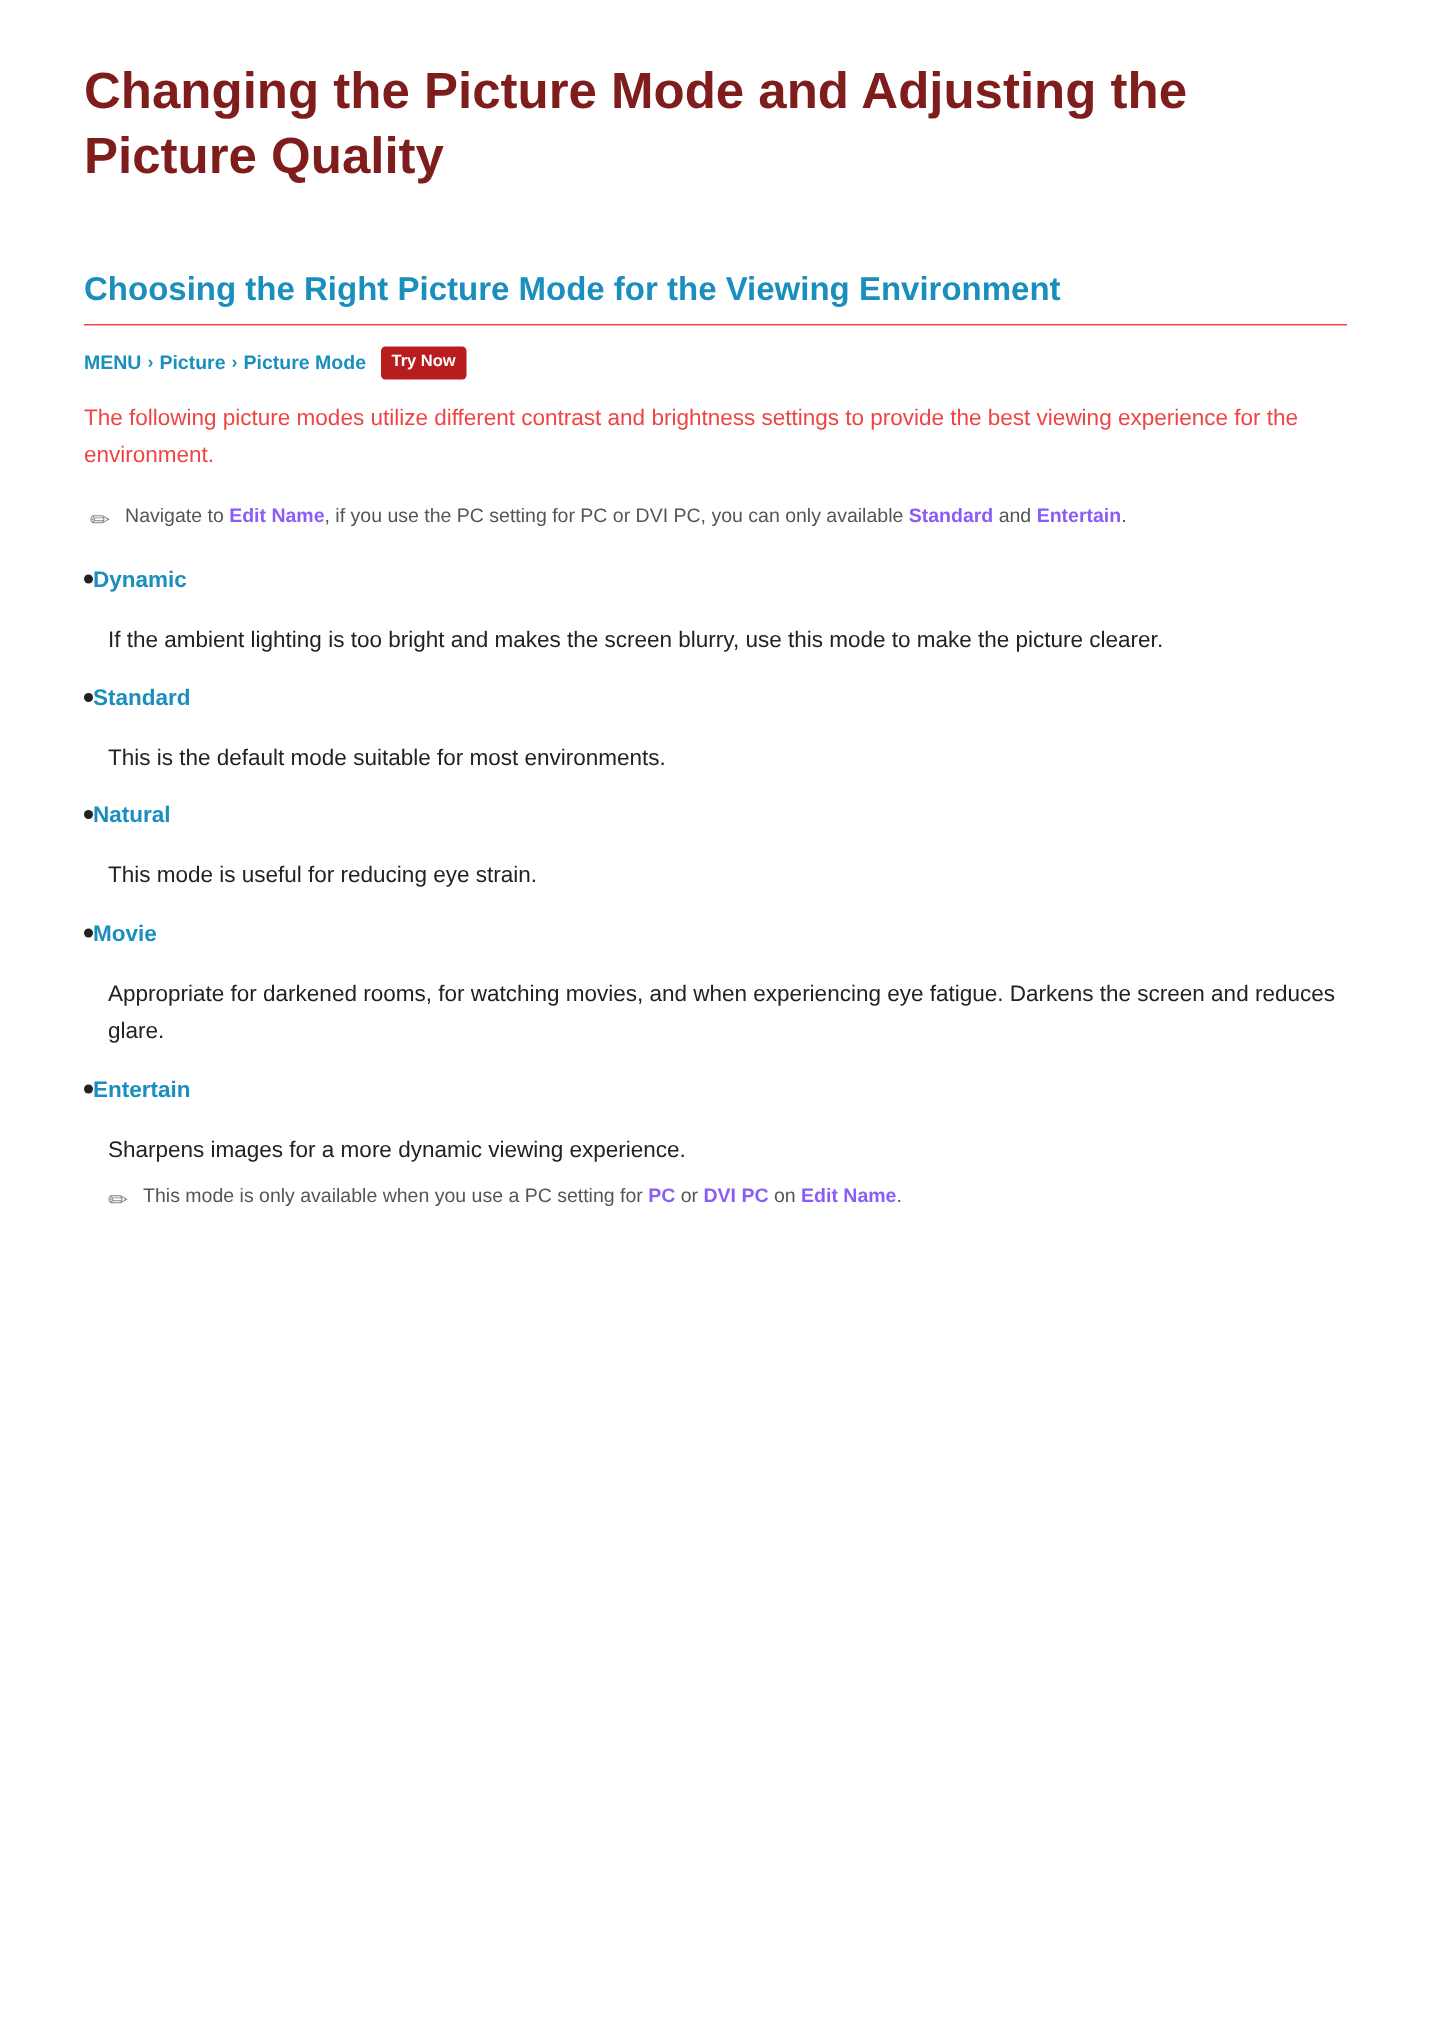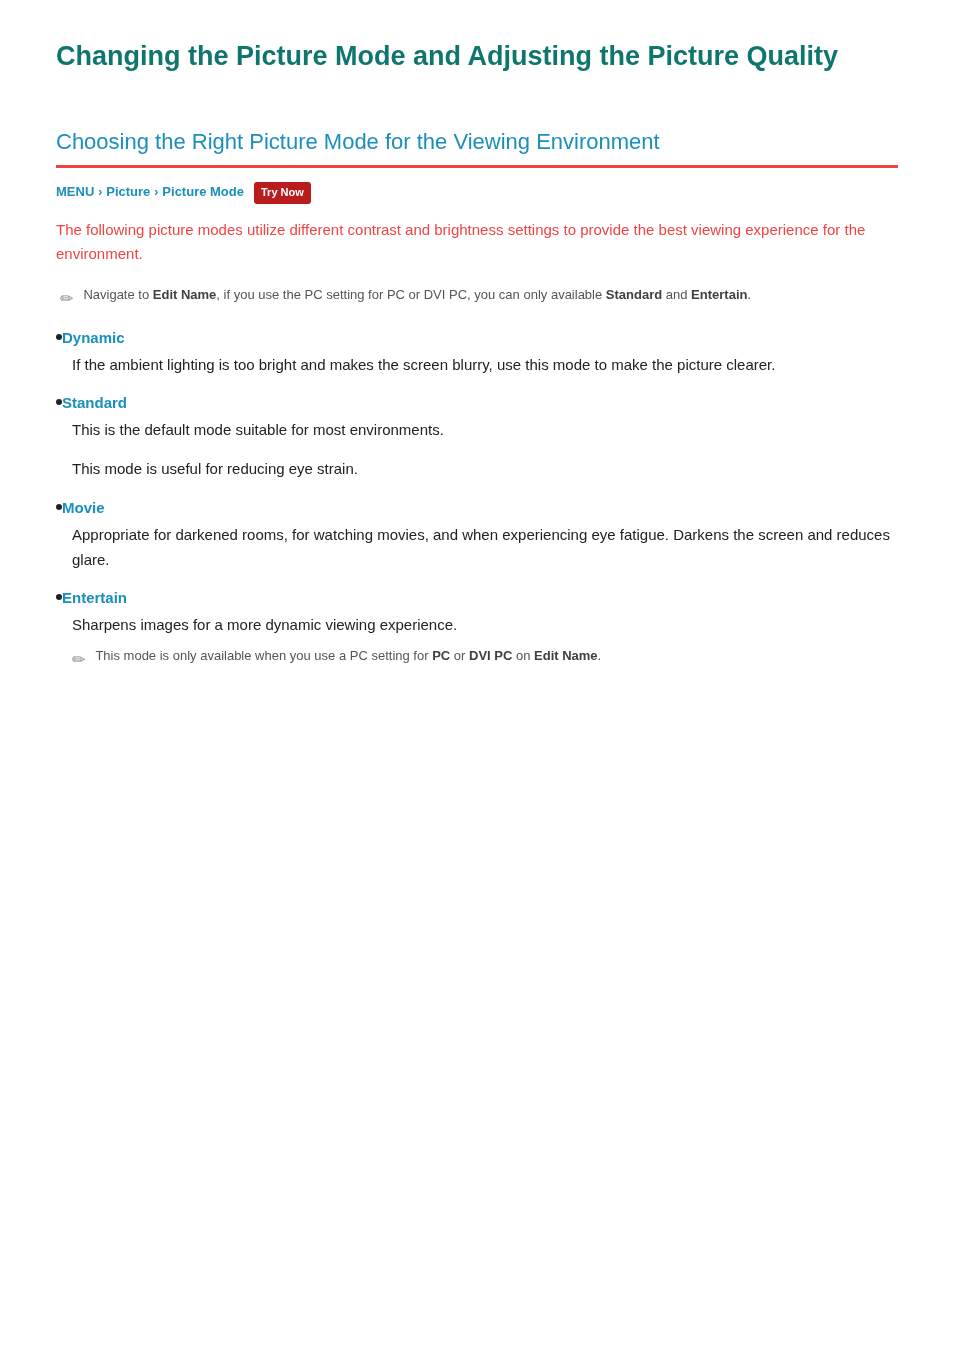--- a/index.html
+++ b/index.html
@@ -12,35 +12,35 @@
       font-family: 'Segoe UI', Arial, sans-serif;
       background: #ffffff;
       color: #222222;
       font-size: 15px;
       line-height: 1.6;
       padding: 40px 56px;
       max-width: 954px;
     }
 
     .main-title {
-      font-size: 27px;
+      font-size: 34px;
       font-weight: 700;
-      color: #0f766e;
+      color: #7f1d1d;
       line-height: 1.25;
       margin-bottom: 40px;
       padding-bottom: 10px;
     }
 
     .section-title {
       font-size: 22px;
-      font-weight: 400;
+      font-weight: 700;
       color: #1a8fbd;
       margin-bottom: 14px;
       padding-bottom: 6px;
-      border-bottom: 3px solid #ef4444;
+      border-bottom: 1px solid #ef4444;
     }
 
     .breadcrumb {
       display: flex;
       align-items: center;
       gap: 4px;
       font-size: 13px;
       color: #1a8fbd;
       margin-bottom: 14px;
       font-weight: 600;
@@ -85,21 +85,21 @@
       flex-shrink: 0;
     }
 
     .note-text {
       font-size: 13px;
       color: #555555;
       line-height: 1.55;
     }
 
     .note-text .highlight {
-      color: #404040;
+      color: #8b5cf6;
       font-weight: 600;
     }
 
     .bullet-list {
       list-style: none;
       padding-left: 0;
       margin-top: 8px;
     }
 
     .bullet-list > li {
@@ -123,21 +123,21 @@
 
     .bullet-term {
       color: #1a8fbd;
       font-weight: 700;
       font-size: 15px;
     }
 
     .bullet-desc {
       font-size: 15px;
       color: #222222;
-      margin-top: 3px;
+      margin-top: 16px;
       padding-left: 16px;
       line-height: 1.65;
     }
 
     .sub-note {
       display: flex;
       align-items: flex-start;
       gap: 10px;
       margin-top: 8px;
       padding-left: 16px;
@@ -189,20 +189,24 @@
 
   <li>
     <div class="bullet-row">
       <span class="bullet-dot"></span>
       <span class="bullet-term">Standard</span>
     </div>
     <p class="bullet-desc">This is the default mode suitable for most environments.</p>
   </li>
 
   <li>
+    <div class="bullet-row">
+      <span class="bullet-dot"></span>
+      <span class="bullet-term">Natural</span>
+    </div>
     <p class="bullet-desc">This mode is useful for reducing eye strain.</p>
   </li>
 
   <li>
     <div class="bullet-row">
       <span class="bullet-dot"></span>
       <span class="bullet-term">Movie</span>
     </div>
     <p class="bullet-desc">Appropriate for darkened rooms, for watching movies, and when experiencing eye fatigue. Darkens the screen and reduces glare.</p>
   </li>

